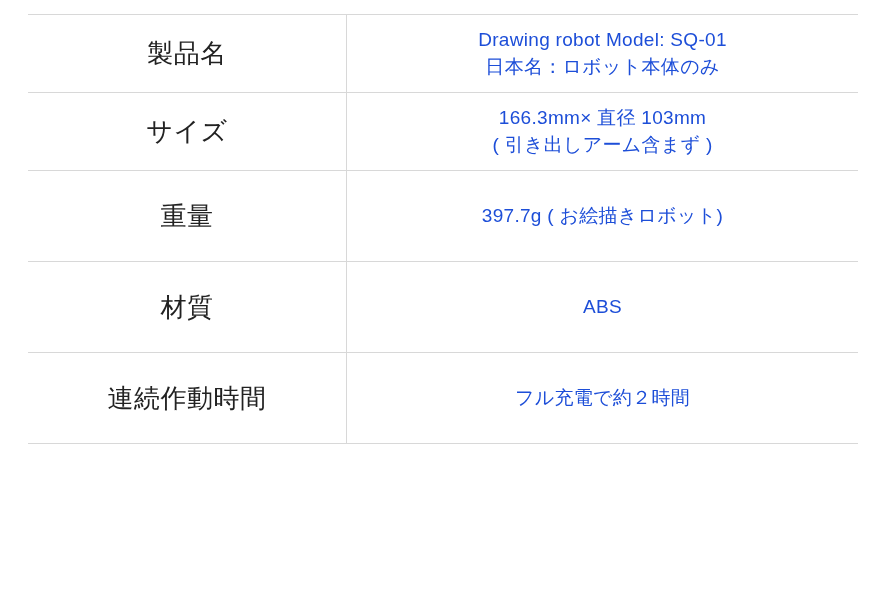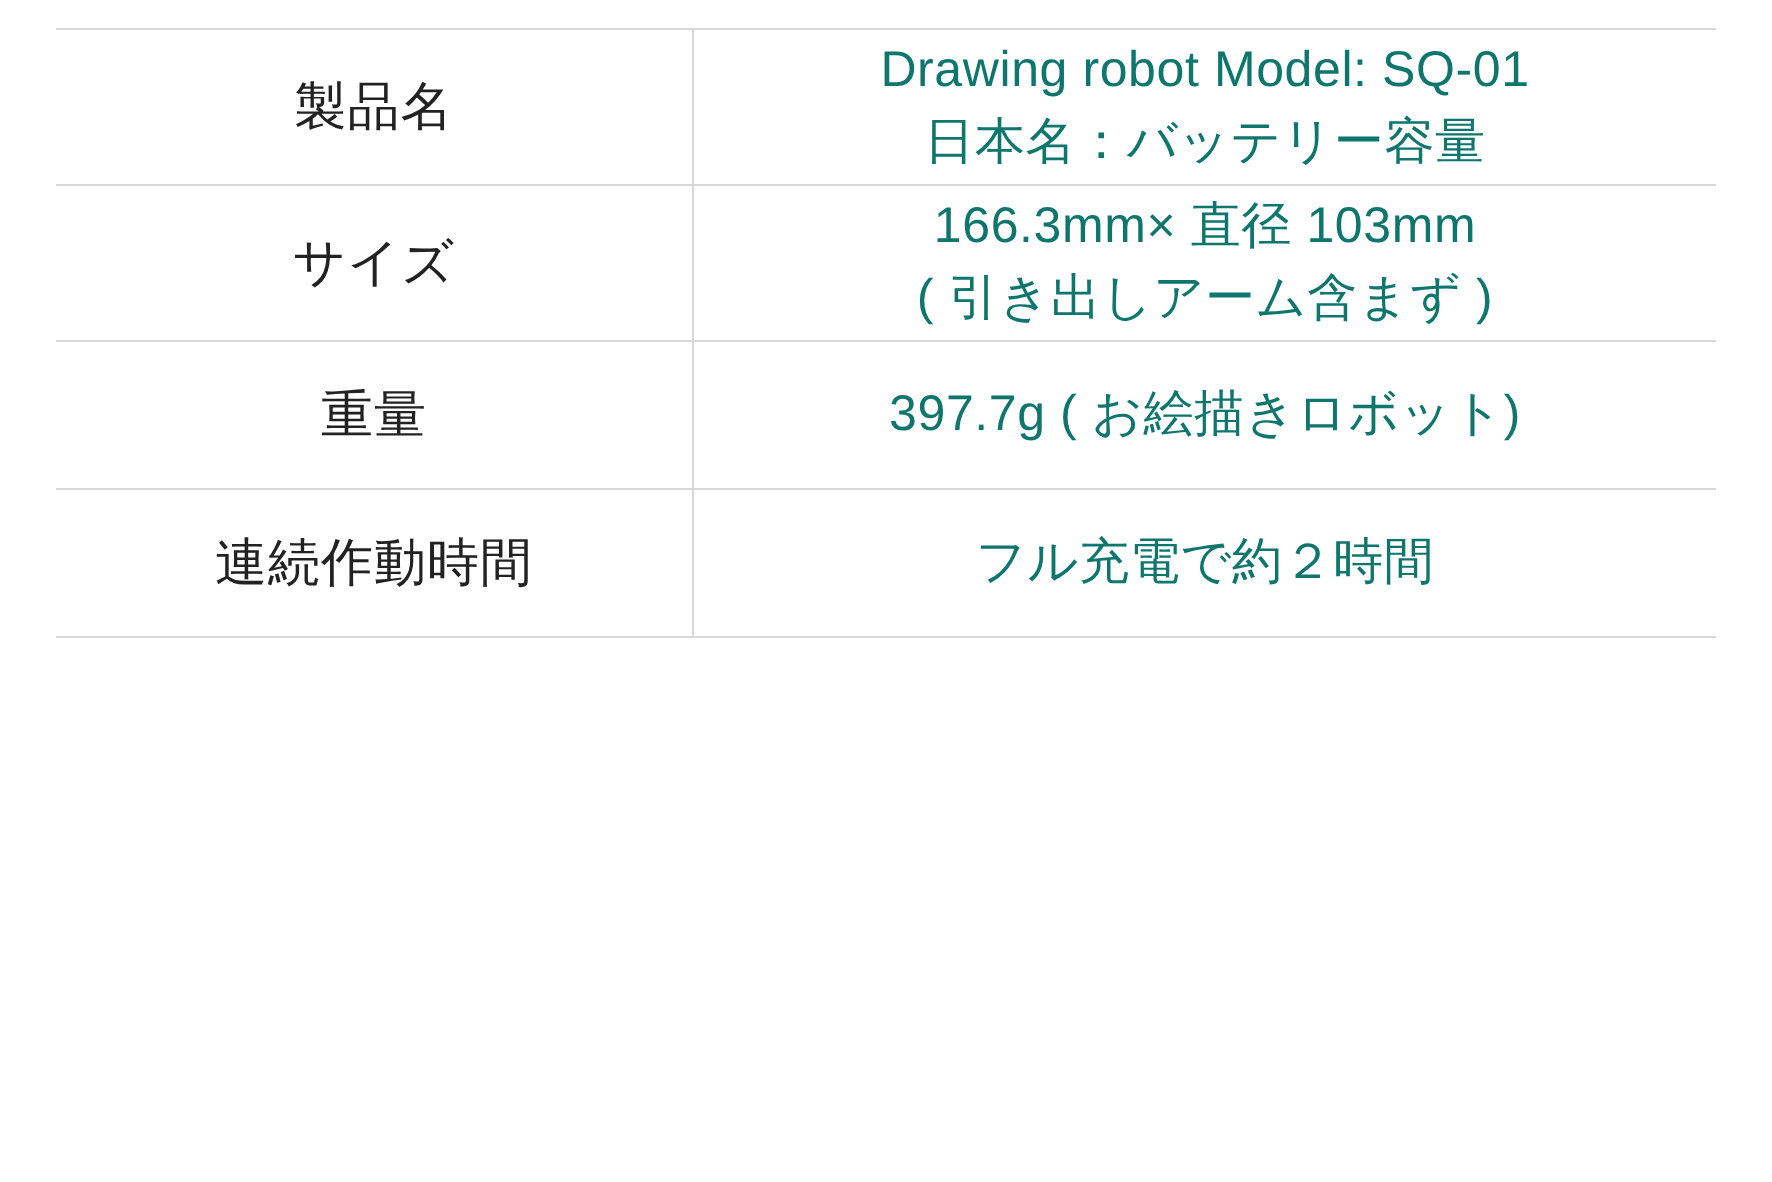--- a/index.html
+++ b/index.html
@@ -38,62 +38,68 @@
     padding: 0;
   }
   table.spec td.label {
     width: 318px;
     border-right: 1px solid #d8d8d8;
     font-size: 26px;
     color: #222222;
     letter-spacing: 0.5px;
   }
   table.spec td.value {
-    font-size: 25px;
-    color: #0f766e;
+    font-size: 19px;
+    color: #1d4ed8;
     letter-spacing: 0.3px;
     line-height: 1.42;
     padding: 0 23px;
   }
   .r-tall { height: 78px; }
-  .r-std  { height: 74px; }
+  .r-std  { height: 91px; }
   .value .line2 {
     display: block;
   }
   .value .line1 {
     display: block;
   }
 </style>
 </head>
 <body>
 
 <div class="sheet">
   <table class="spec">
     <tbody>
       <tr class="r-tall">
         <td class="label">製品名</td>
         <td class="value">
           <span class="line1">Drawing robot Model: SQ-01</span>
-          <span class="line2">日本名：バッテリー容量</span>
+          <span class="line2">日本名：ロボット本体のみ</span>
         </td>
       </tr>
       <tr class="r-tall">
         <td class="label">サイズ</td>
         <td class="value">
           <span class="line1">166.3mm× 直径 103mm</span>
           <span class="line2">( 引き出しアーム含まず )</span>
         </td>
       </tr>
       <tr class="r-std">
         <td class="label">重量</td>
         <td class="value">
           <span class="line1">397.7g ( お絵描きロボット)</span>
         </td>
       </tr>
       <tr class="r-std">
+        <td class="label">材質</td>
+        <td class="value">
+          <span class="line1">ABS</span>
+        </td>
+      </tr>
+      <tr class="r-std">
         <td class="label">連続作動時間</td>
         <td class="value">
           <span class="line1">フル充電で約２時間</span>
         </td>
       </tr>
     </tbody>
   </table>
 </div>
 
 </body></html>

